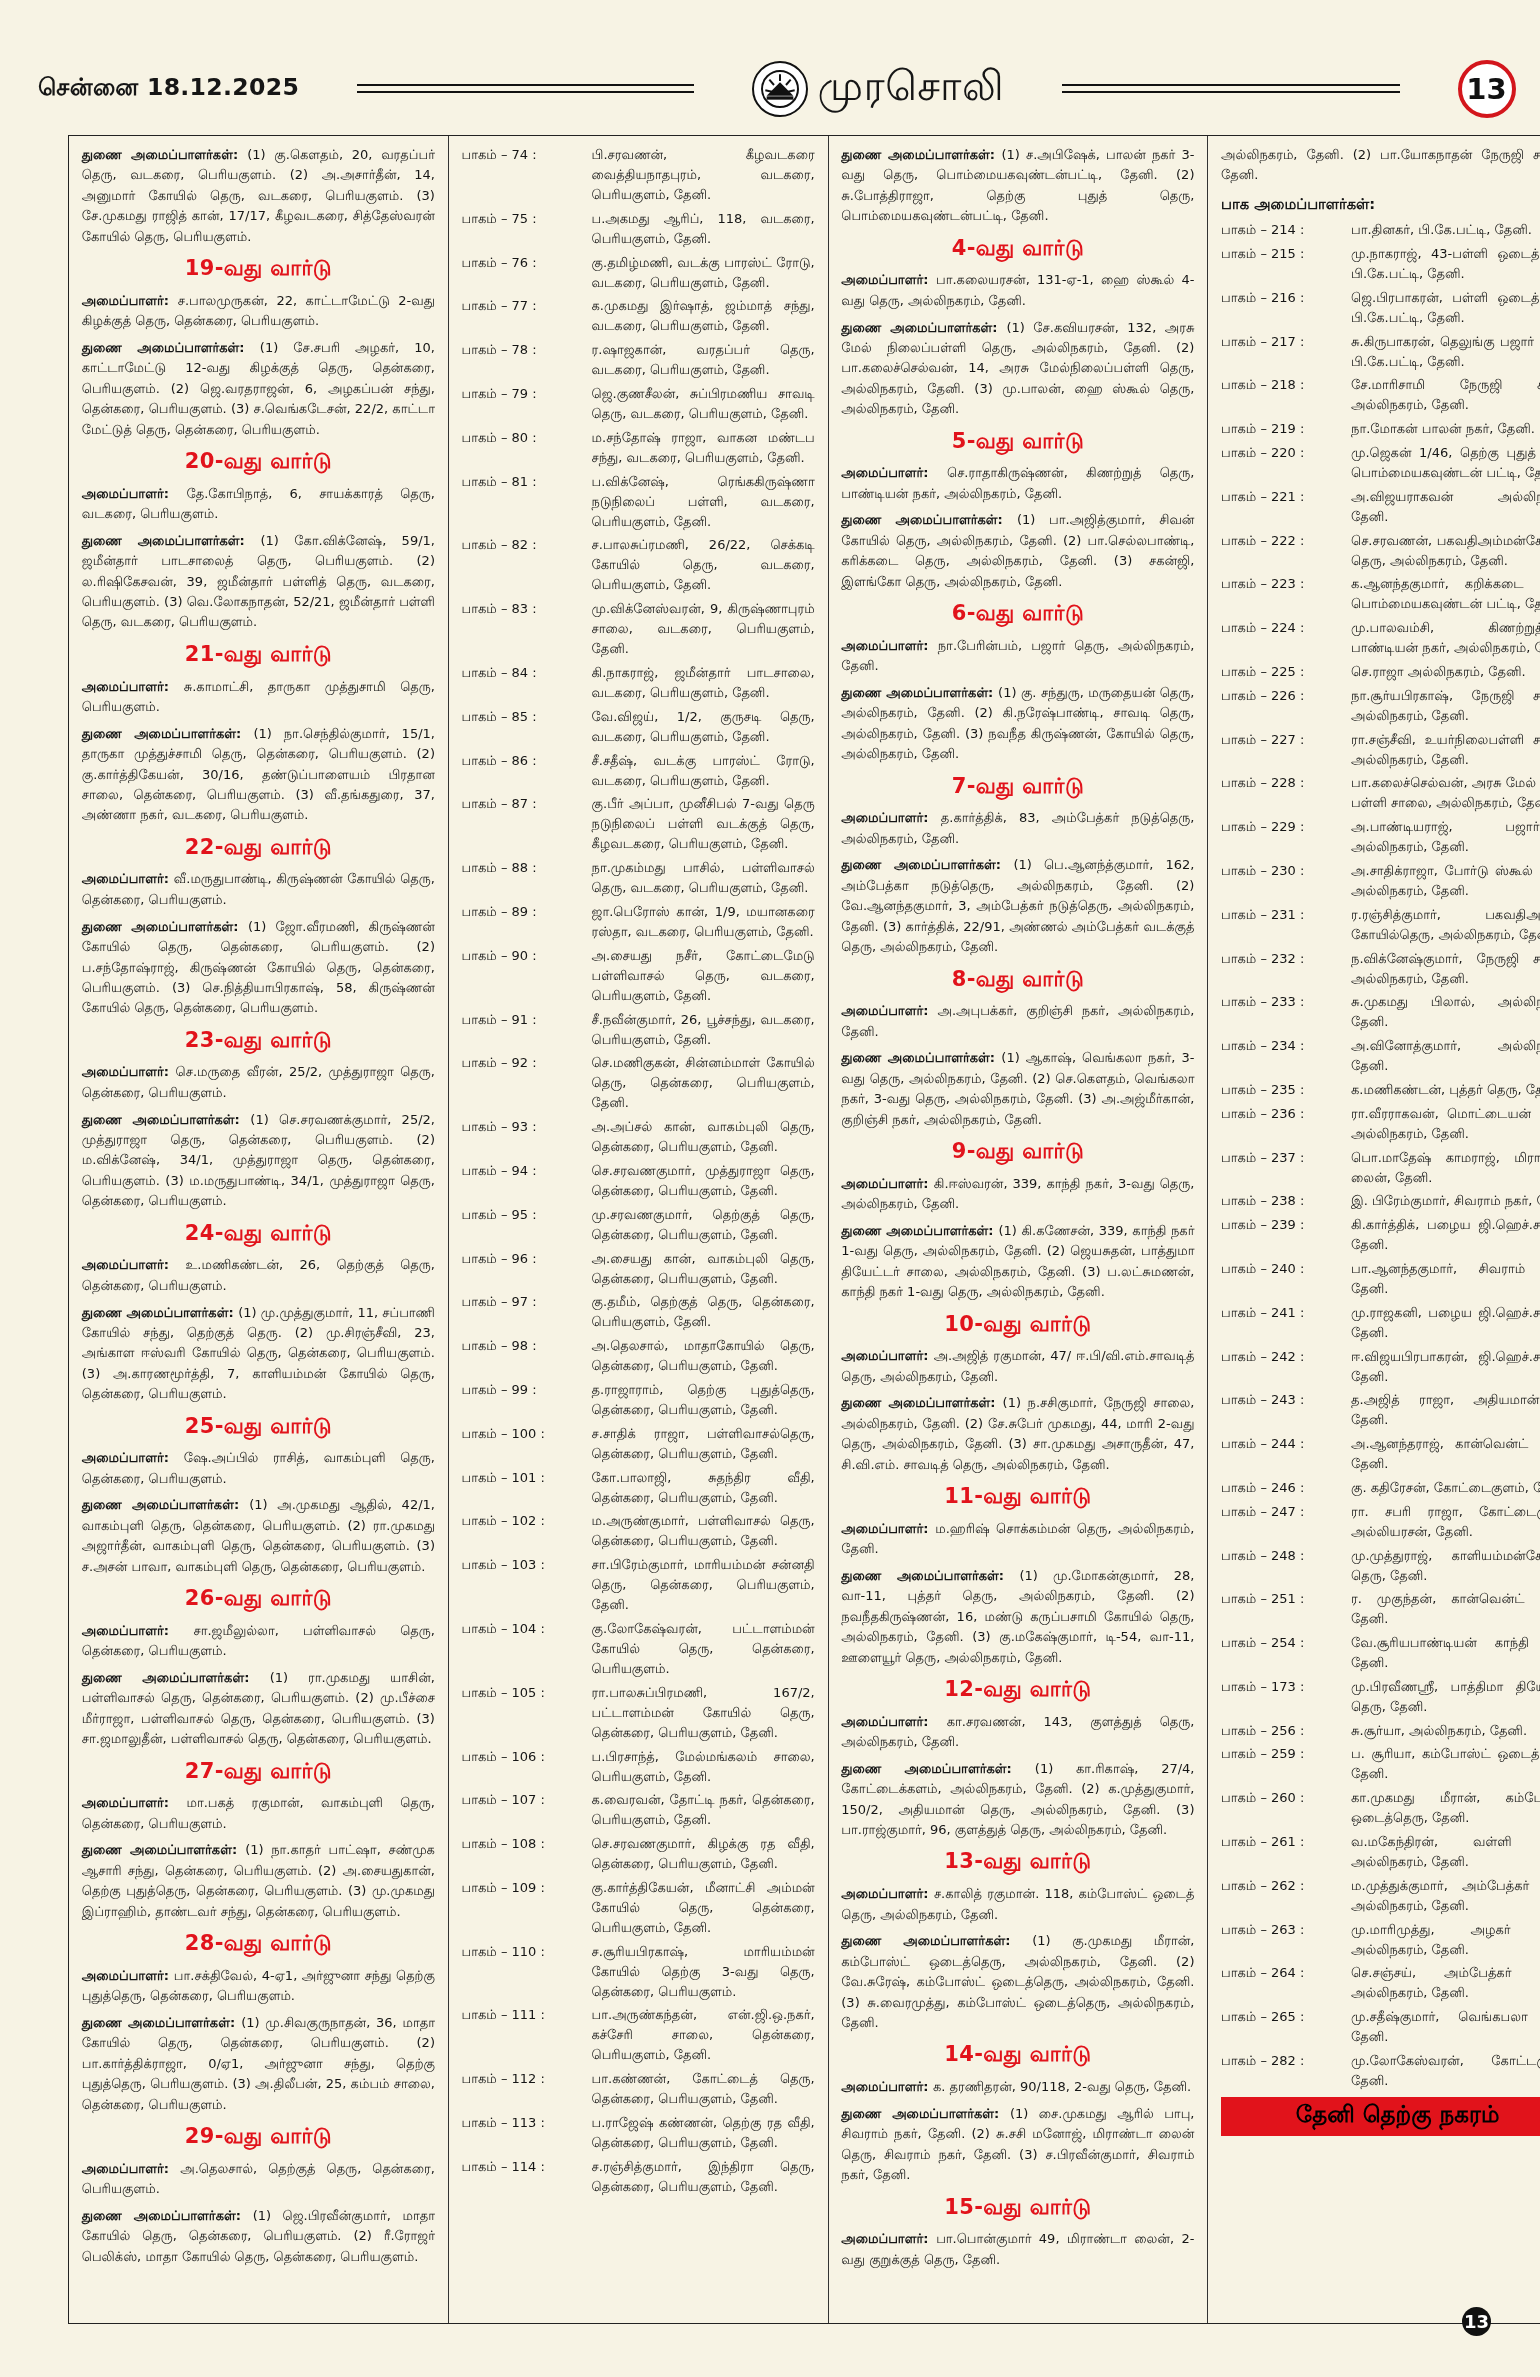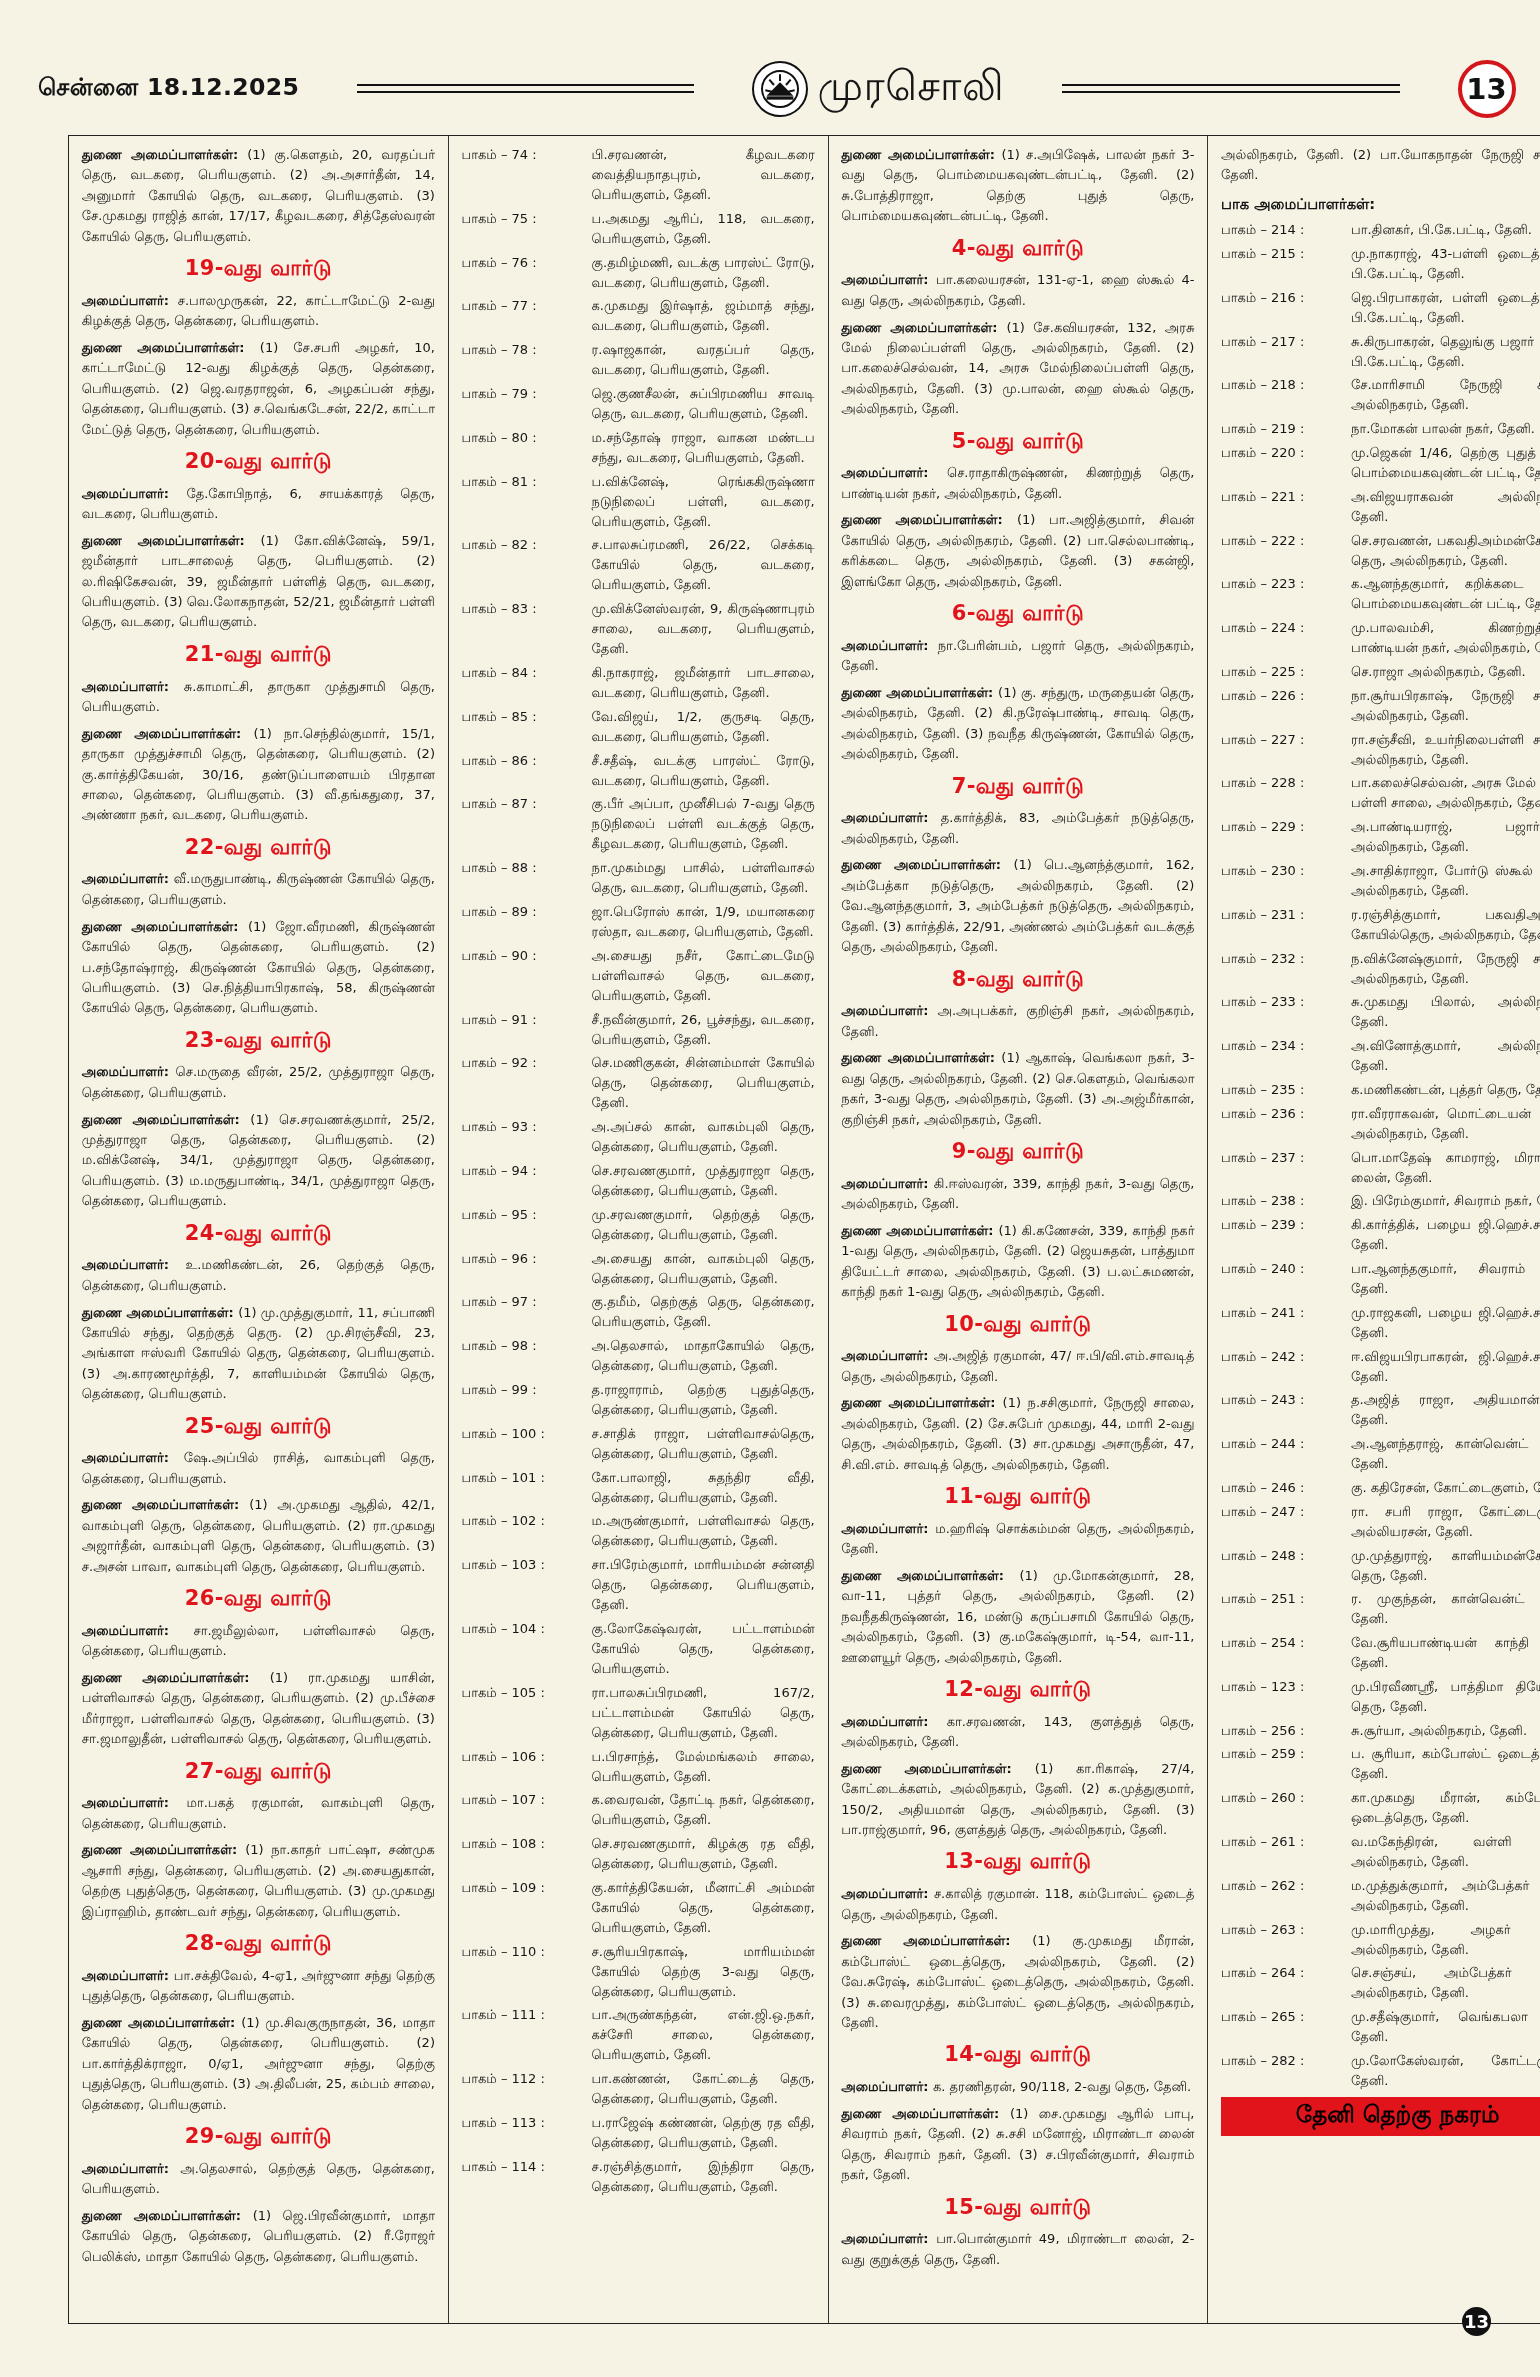--- a/index.html
+++ b/index.html
@@ -468,21 +468,21 @@
       </div>
       <div class="pagam">
         <span class="pnum">பாகம் – 251 :</span>
         <span class="ptext">ர. முகுந்தன், கான்வென்ட் தெரு, தேனி.</span>
       </div>
       <div class="pagam">
         <span class="pnum">பாகம் – 254 :</span>
         <span class="ptext">வே.சூரியபாண்டியன் காந்தி நகர், தேனி.</span>
       </div>
       <div class="pagam">
-        <span class="pnum">பாகம் – 123 :</span>
+        <span class="pnum">பாகம் – 173 :</span>
         <span class="ptext">மு.பிரவீணஸ்ரீ, பாத்திமா தியேட்டர் தெரு, தேனி.</span>
       </div>
       <div class="pagam">
         <span class="pnum">பாகம் – 256 :</span>
         <span class="ptext">சு.சூர்யா, அல்லிநகரம், தேனி.</span>
       </div>
       <div class="pagam">
         <span class="pnum">பாகம் – 259 :</span>
         <span class="ptext">ப. சூரியா, கம்போஸ்ட் ஒடைத்தெரு, தேனி.</span>
       </div>

